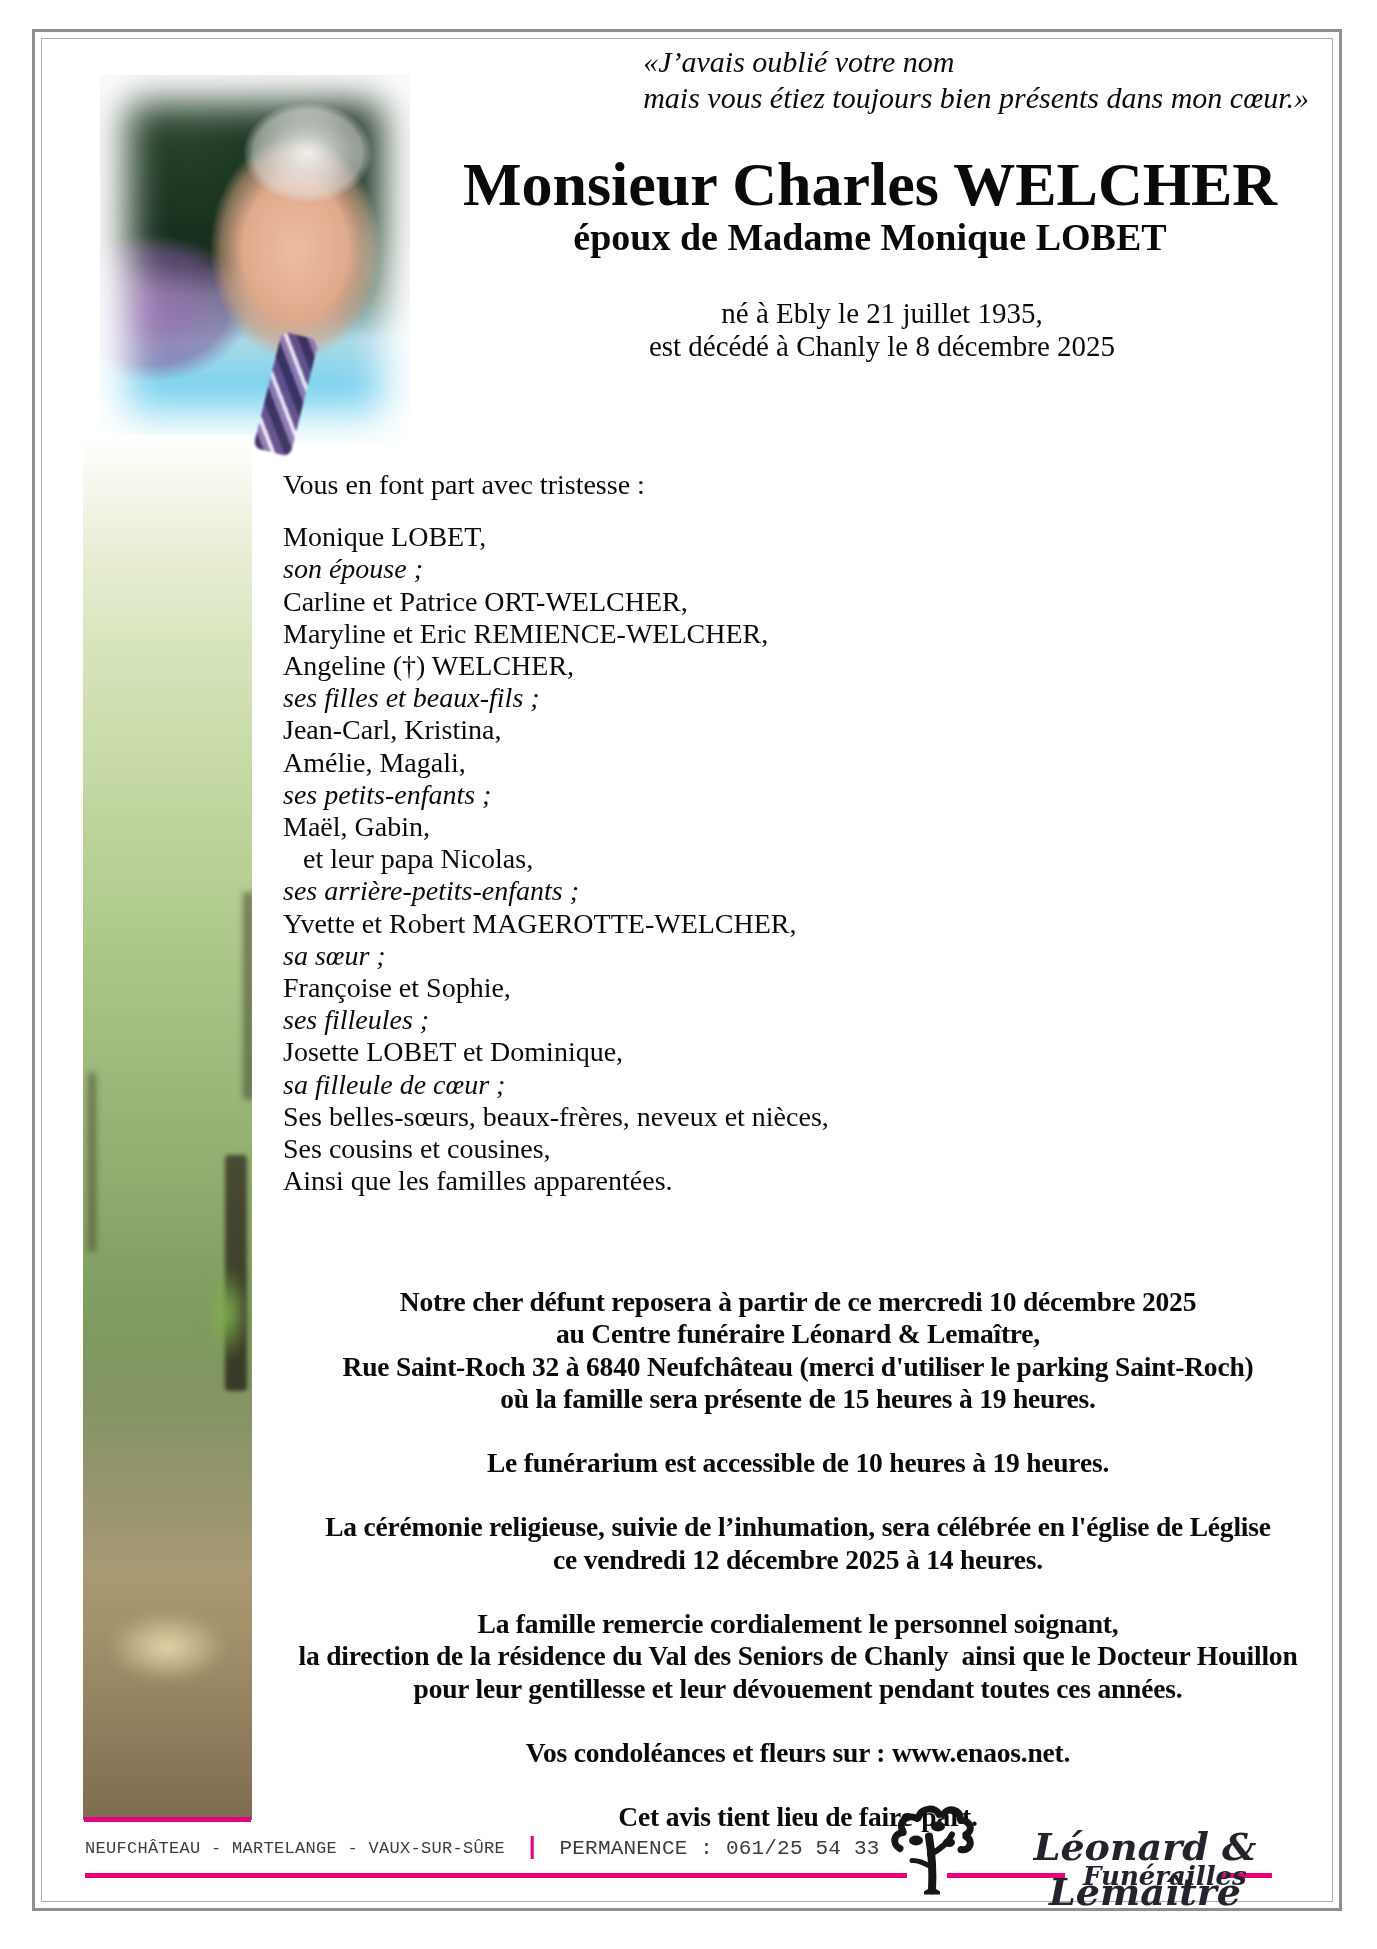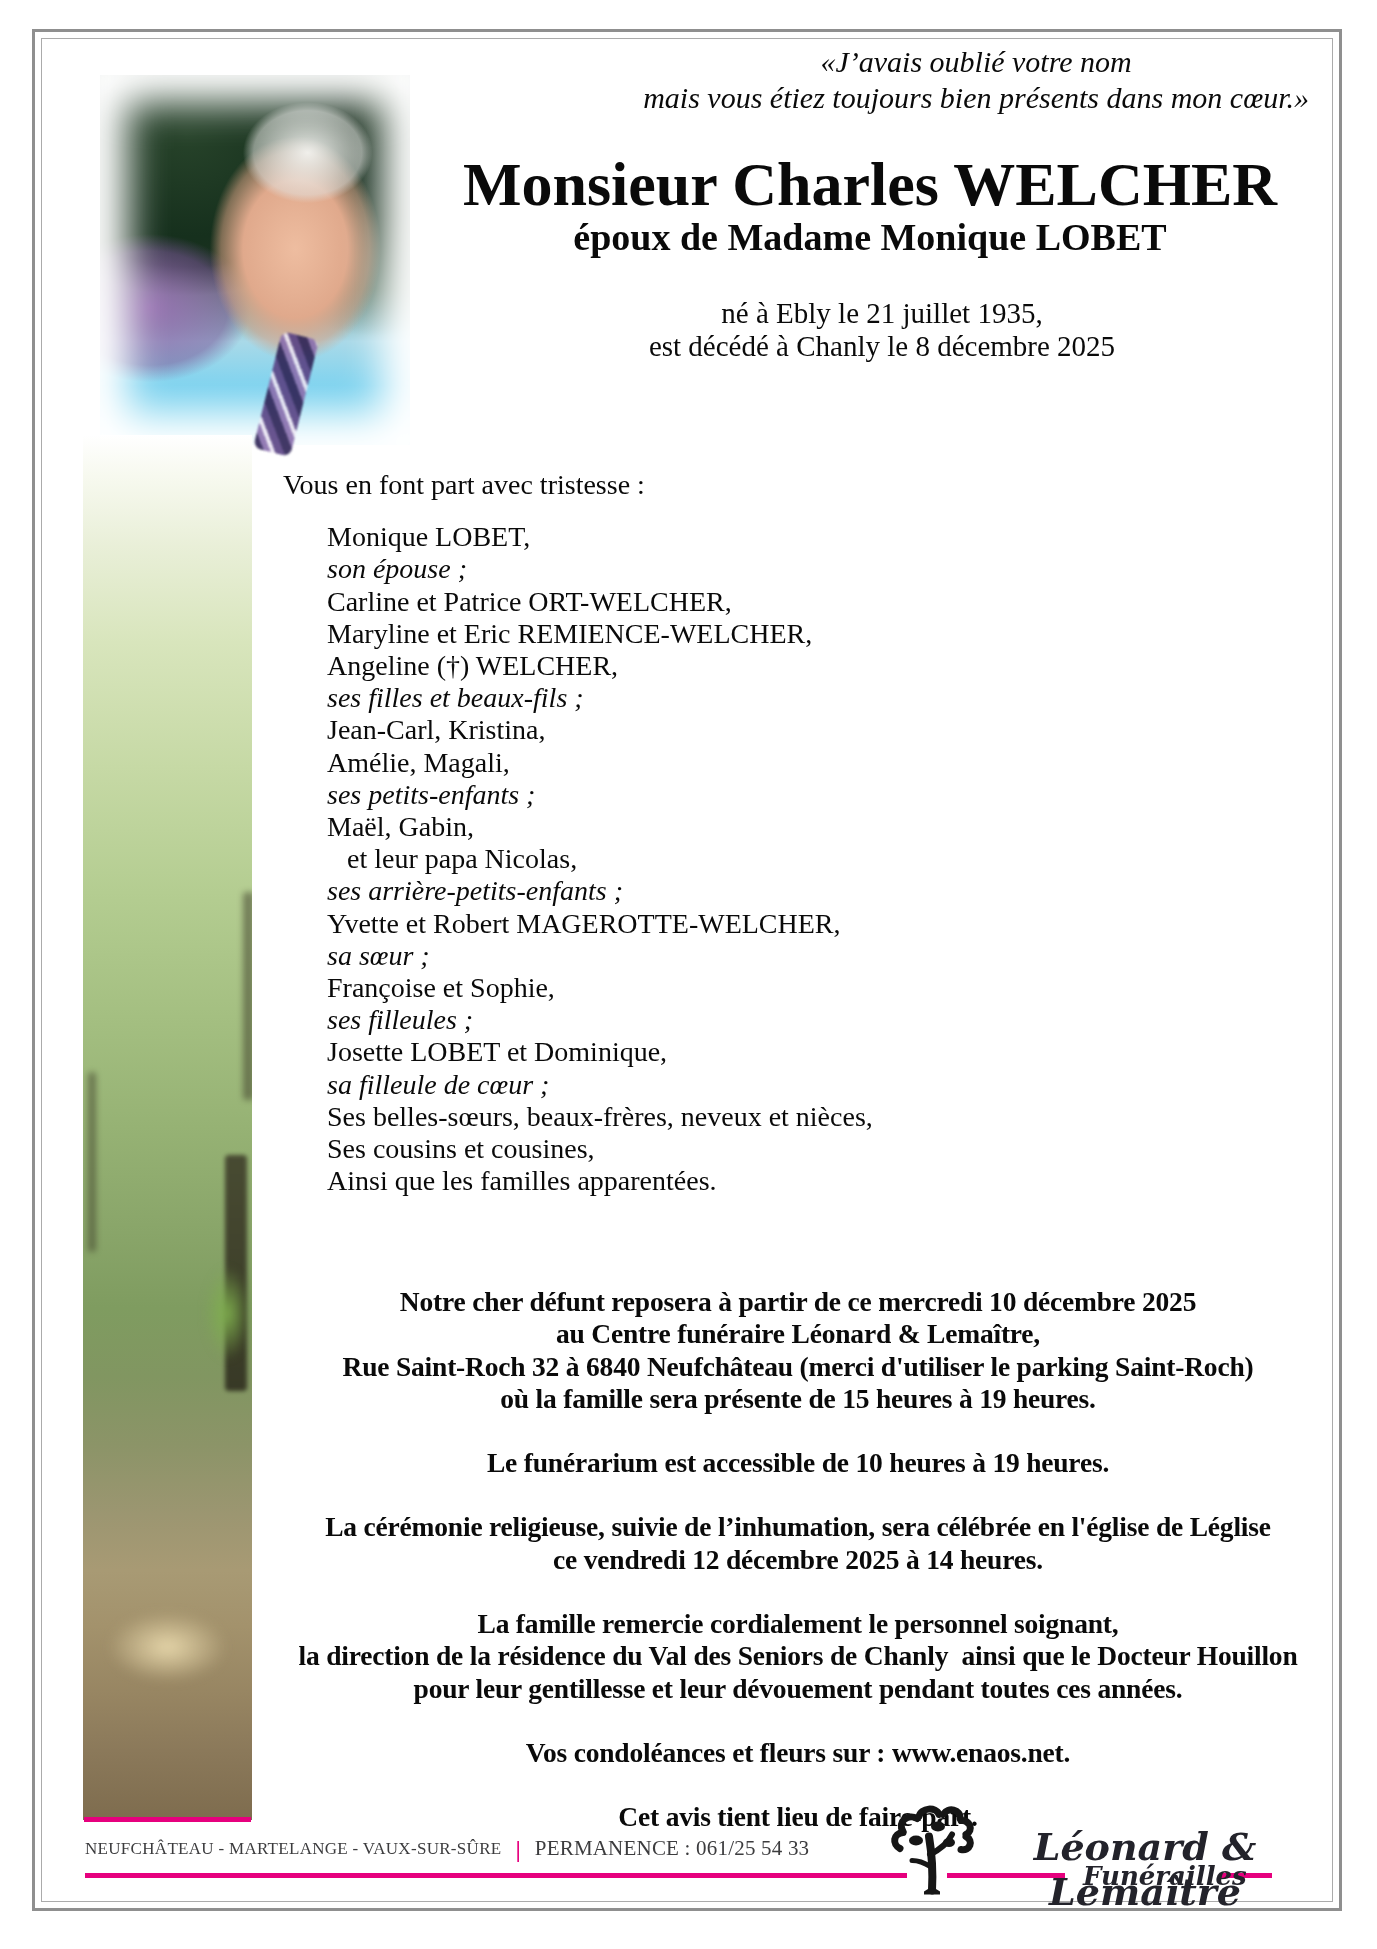--- a/index.html
+++ b/index.html
@@ -45,50 +45,50 @@
     background:#40402c; filter:blur(3px); opacity:.55; border-radius:4px; }
   .trunk3 { position:absolute; left:5px; top:46%; width:8px; height:13%;
     background:#3a3826; filter:blur(3px); opacity:.5; border-radius:4px; }
   .fern  { position:absolute; right:2px; top:60%; width:46px; height:95px;
     background:radial-gradient(closest-side,#7fae4e,rgba(127,174,78,0)); filter:blur(4px); }
   .lightpatch { position:absolute; left:15%; top:85%; width:70%; height:70px;
     background:radial-gradient(closest-side,#e6d6aa,rgba(230,214,170,0)); filter:blur(6px); }
   .strip-underline { position:absolute; left:84px; top:1817px; width:167px; height:5px; }
 
   
-  .quote { position:absolute; right:68px; top:44px; text-align:center;
+  .quote { position:absolute; right:68px; top:44px; text-align:left;
     font-style:italic; font-size:30px; line-height:36px; }
 
   
   .header-block { position:absolute; left:410px; top:0; width:920px; text-align:center; }
   .header-title { position:absolute; left:0; top:152px; width:100%;
     font-size:62px; font-weight:bold; line-height:64px;text-align:center; }
   .header-subtitle { position:absolute; left:0; top:216px; width:100%;
     font-size:38px; font-weight:bold; line-height:42px; }
   .header-dates { position:absolute; left:12px; top:297px; width:100%;
     font-size:29px; line-height:33px; }
 
   
   .body-block { position:absolute; left:283px; top:469px; width:1030px;
     font-size:28px; line-height:32.2px; }
   .intro { margin-bottom:20px; }
-  .bl { white-space:pre-wrap;margin-left:44px; }
+  .bl { white-space:pre-wrap; }
   .role { font-style:italic; }
   .indent { padding-left:20px; }
 
   
   .announce-block { position:absolute; left:283px; top:1254px; width:1030px;
     text-align:center; font-weight:bold; font-size:27.5px; line-height:32.3px;
     letter-spacing:-0.2px; }
   .announce-block p { margin:0 0 32px 0; }
   .announce-block div { white-space:pre-wrap; }
 
   
   .footer-left { position:absolute; left:85px; top:1836px; display:flex;
-    align-items:center; gap:14px; font-family:Liberation Serif, serif; color:#3c3c3e; }
+    align-items:center; gap:20px; font-family:Liberation Mono, monospace; color:#3c3c3e; }
   .regions { font-size:17px; letter-spacing:0.3px; }
   .pipe { font-size:24px; font-weight:bold; line-height:24px; }
   .permanence { font-size:21px; letter-spacing:0.2px; }
 
   .brand-line { position:absolute; top:1873px; height:5px; }
   .seg1 { left:85px;  width:822px; }
   .seg2 { left:947px; width:118px; }
   .seg3 { left:1220px; width:52px; }
 
   .tree { position:absolute; left:886px; top:1801px; width:96px; height:96px; }

